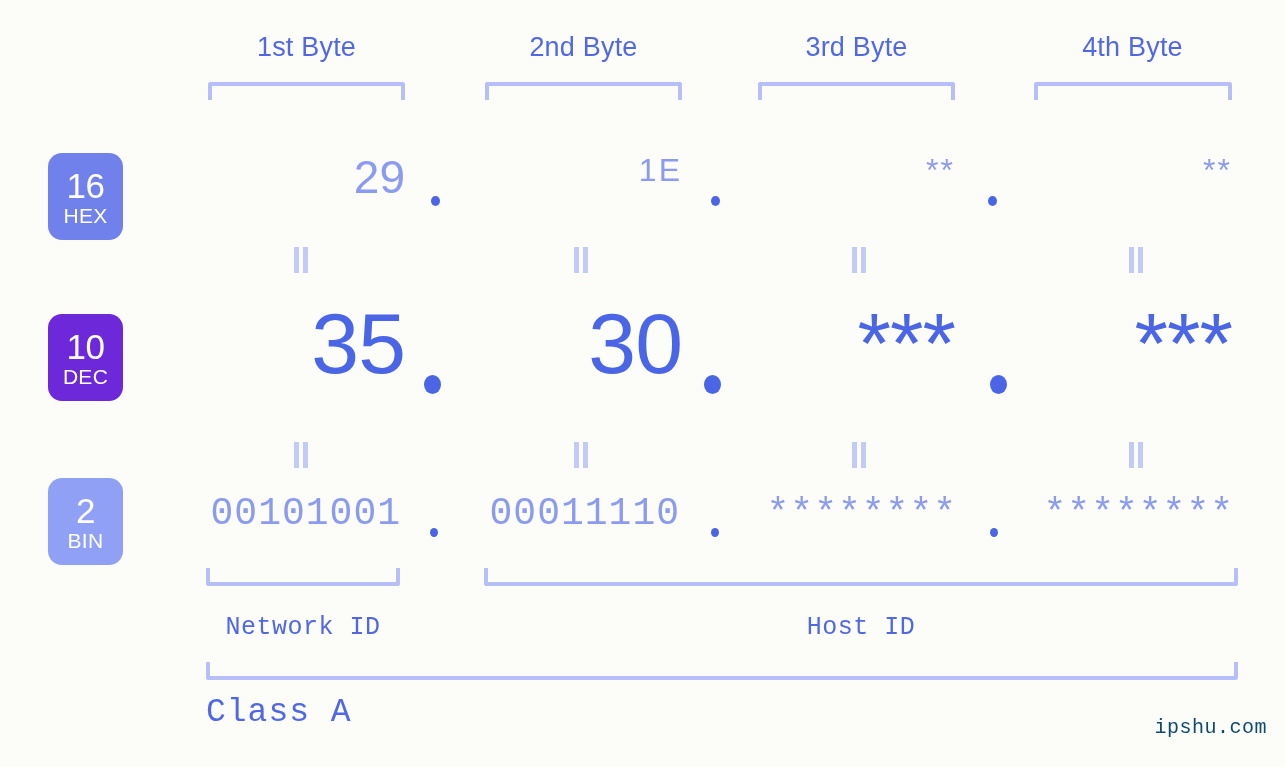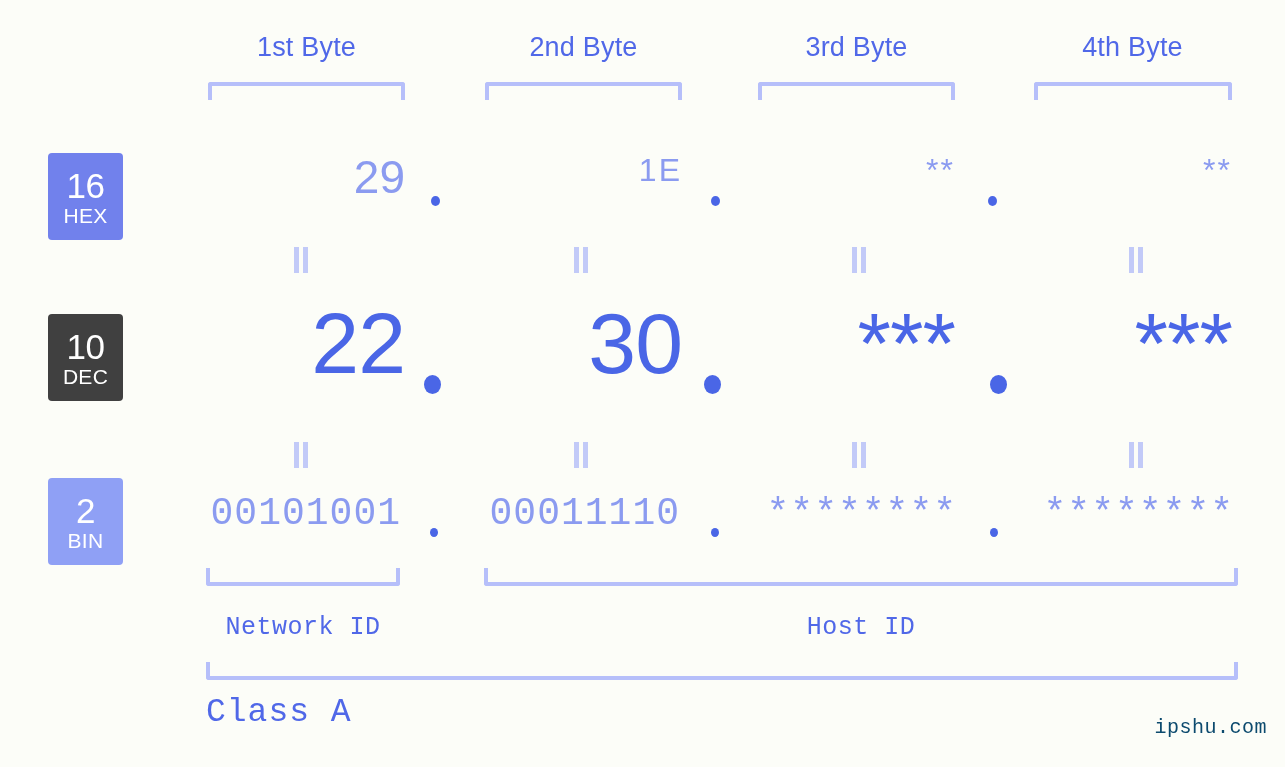--- a/index.html
+++ b/index.html
@@ -53,41 +53,41 @@
     box-sizing: border-box;
     border-radius: 0 0 3px 3px;
   }
 
   
   .badge {
     position: absolute;
     left: 48px;
     width: 75px;
     height: 87px;
-    border-radius: 4px;
+    border-radius: 14px;
     color: #ffffff;
     display: flex;
     flex-direction: column;
     align-items: center;
     justify-content: center;
     line-height: 1;
   }
   .badge .num {
     font-size: 35px;
     font-weight: 400;
     letter-spacing: -0.5px;
   }
   .badge .nm {
     font-size: 21px;
     font-weight: 400;
     margin-top: 2px;
     letter-spacing: 0.3px;
   }
   .badge-hex { top: 153px; background: #7181ec; }
-  .badge-dec { top: 314px; background: #404040; }
+  .badge-dec { top: 314px; background: #6d28d9; }
   .badge-bin { top: 478px; background: #8fa0f5; }
 
   
   .cell {
     position: absolute;
     text-align: right;
     white-space: nowrap;
   }
 
   .hex-row .cell {
@@ -227,21 +227,21 @@
   <div class="eq" style="left:851px; top:247px;">
       <i></i>
       <i></i>
     </div>
   <div class="eq" style="left:1128px; top:247px;">
       <i></i>
       <i></i>
     </div>
 
   <div class="dec-row">
-    <div class="cell" style="left:208px; width:197px;">22</div>
+    <div class="cell" style="left:208px; width:197px;">35</div>
     <div class="cell" style="left:485px; width:197px;">30</div>
     <div class="cell" style="left:758px; width:197px;">***</div>
     <div class="cell" style="left:1034px; width:198px;">***</div>
     <div class="dot dot-dec" style="left:424px;"></div>
     <div class="dot dot-dec" style="left:704px;"></div>
     <div class="dot dot-dec" style="left:990px;"></div>
   </div>
 
   <div class="eq" style="left:293px; top:442px;">
       <i></i>

